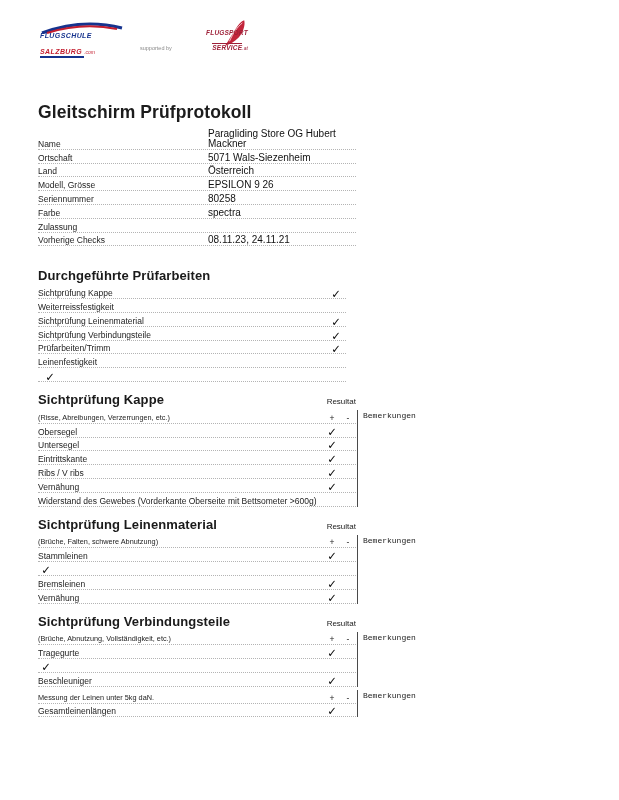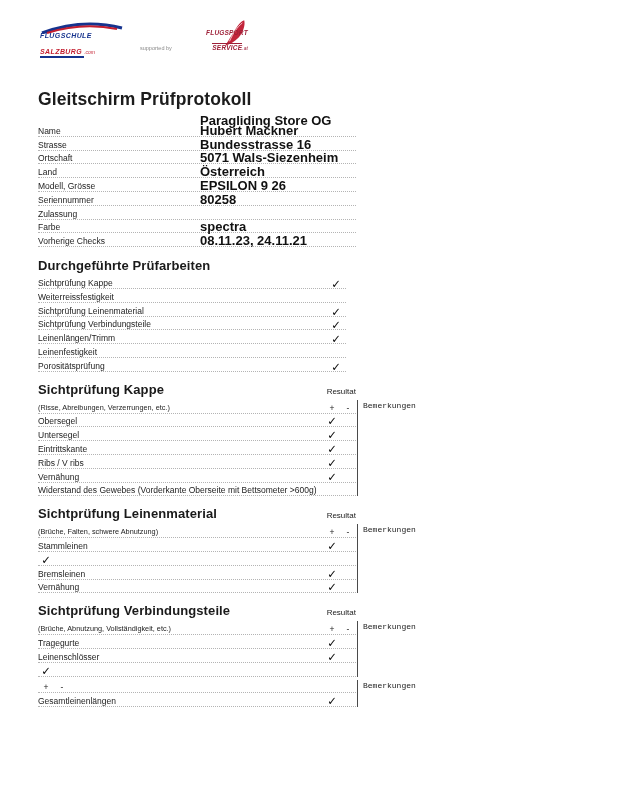--- a/index.html
+++ b/index.html
@@ -22,31 +22,31 @@
   .logo1-suffix { font-size:5px; font-style:italic; color:#c41e2f; }
   .supported { font-size:5.5px; color:#8a8a8a; margin:0 10px 7px 14px; }
   .logo2 { position:relative; width:66px; height:36px; }
   .logo2 .wing { position:absolute; top:-3px; right:2px; }
   .logo2-text { position:absolute; bottom:4px; right:0; text-align:right; }
   .logo2-l1 { font-size:6.5px; font-weight:bold; font-style:italic; color:#9e2038; line-height:7px; letter-spacing:.2px; }
   .logo2-l2 { font-size:6.5px; font-weight:bold; font-style:italic; color:#9e2038; line-height:7px; letter-spacing:.2px; border-top:1px solid #9e2038; display:inline-block;}
   .logo2-suffix { font-size:5px; font-style:italic; color:#9e2038; }
 
   
-  h1 { font-size:17.5px; font-weight:bold; color:#1c1c1c; margin-top:31px; letter-spacing:.1px; }
+  h1 { font-size:17.5px; font-weight:bold; color:#1c1c1c; margin-top:44px; letter-spacing:.1px; }
 
   
   .info { margin-top:13px; width:318px; }
   .irow { display:flex; align-items:flex-end; height:13.8px; border-bottom:1px dotted #b4b4b4; }
   .ilabel { width:162px; font-size:8.5px; line-height:10px; color:#222; }
-  .ivalue { flex:1; font-size:13px; line-height:10px; font-weight:bold; color:#111; }
+  .ivalue { flex:1; font-size:10px; line-height:10px; font-weight:normal; color:#111;margin-left:8px; }
 
   
   h2 { font-size:13px; font-weight:bold; color:#1a1a1a; letter-spacing:.1px; }
-  .work-title { margin-top:11px; }
+  .work-title { margin-top:22px; }
 
   
   .work { width:308px; margin-top:2px; }
   .wrow { display:flex; align-items:flex-end; height:13.8px; border-bottom:1px dotted #b4b4b4; position:relative; }
   .wlabel { flex:1; font-size:8.5px; line-height:10px; color:#222; }
   .wcheck { width:22px; text-align:right; padding-right:5px; font-size:11.5px; font-weight:bold; line-height:9px; color:#0d0d0d; transform:translateY(1px); }
 
   
   .csec-head { display:flex; justify-content:space-between; align-items:flex-end; width:318px; margin-top:10px; }
   .resultat { font-size:8px; color:#222; line-height:9px; padding-bottom:1px;padding-left:22px; }
@@ -92,24 +92,20 @@
 
   <h1>Gleitschirm Prüfprotokoll</h1>
 
   <div class="info">
 
       <div class="irow">
         <div class="ilabel">Name</div>
         <div class="ivalue">Paragliding Store OG Hubert Mackner</div>
       </div>
 
-      <div class="irow">
-        <div class="ilabel">Strasse</div>
-        <div class="ivalue">Bundesstrasse 16</div>
-      </div>
 
       <div class="irow">
         <div class="ilabel">Ortschaft</div>
         <div class="ivalue">5071 Wals-Siezenheim</div>
       </div>
 
       <div class="irow">
         <div class="ilabel">Land</div>
         <div class="ivalue">Österreich</div>
       </div>
@@ -118,30 +114,30 @@
         <div class="ilabel">Modell, Grösse</div>
         <div class="ivalue">EPSILON 9 26</div>
       </div>
 
       <div class="irow">
         <div class="ilabel">Seriennummer</div>
         <div class="ivalue">80258</div>
       </div>
 
       <div class="irow">
+        <div class="ilabel">Farbe</div>
+        <div class="ivalue">spectra</div>
+      </div>
+
+      <div class="irow">
         <div class="ilabel">Zulassung</div>
         <div class="ivalue"></div>
       </div>
 
       <div class="irow">
-        <div class="ilabel">Farbe</div>
-        <div class="ivalue">spectra</div>
-      </div>
-
-      <div class="irow">
         <div class="ilabel">Vorherige Checks</div>
         <div class="ivalue">08.11.23, 24.11.21</div>
       </div>
     </div>
 
   <h2 class="work-title">Durchgeführte Prüfarbeiten</h2>
   <div class="work">
 
       <div class="wrow">
         <div class="wlabel">Sichtprüfung Kappe</div>
@@ -157,31 +153,30 @@
         <div class="wlabel">Sichtprüfung Leinenmaterial</div>
         <div class="wcheck">✓</div>
       </div>
 
       <div class="wrow">
         <div class="wlabel">Sichtprüfung Verbindungsteile</div>
         <div class="wcheck">✓</div>
       </div>
 
       <div class="wrow">
-        <div class="wlabel">Leinenlängen/Trimm</div>
+        <div class="wlabel">Prüfarbeiten/Trimm</div>
         <div class="wcheck">✓</div>
       </div>
 
       <div class="wrow">
         <div class="wlabel">Leinenfestigkeit</div>
         <div class="wcheck" style="visibility: hidden;">✓</div>
       </div>
 
       <div class="wrow">
-        <div class="wlabel">Porositätsprüfung</div>
         <div class="wcheck">✓</div>
       </div>
     </div>
 
   <section>
     <div class="csec-head">
       <h2>Sichtprüfung Kappe</h2>
       <span class="resultat">Resultat</span>
     </div>
     <div class="ctable">
@@ -294,41 +289,42 @@
         </div>
         <div>
 
             <div class="crow">
               <div class="clabel">Tragegurte</div>
               <div class="cplus"><span class="checkglyph">✓</span></div>
               <div class="cminus"></div>
             </div>
 
             <div class="crow">
-              <div class="clabel">Leinenschlösser</div>
-              <div class="cplus"><span class="checkglyph">✓</span></div>
-              <div class="cminus"></div>
-            </div>
-
-            <div class="crow">
+              <div class="cplus"><span class="checkglyph">✓</span></div>
+              <div class="cminus"></div>
+            </div>
+
+            <div class="crow">
+              <div class="clabel">Beschleuniger</div>
               <div class="cplus"><span class="checkglyph">✓</span></div>
               <div class="cminus"></div>
             </div>
           </div>
       </div>
       <div class="cbem">
         <span>Bemerkungen</span>
       </div>
     </div>
   </section>
 
   <section>
     <div class="ctable">
       <div class="cleft">
         <div class="crow">
+          <div class="clabel small">Messung der Leinen unter 5kg daN.</div>
           <div class="cplus">+</div>
           <div class="cminus">-</div>
         </div>
         <div>
 
             <div class="crow">
               <div class="clabel">Gesamtleinenlängen</div>
               <div class="cplus"><span class="checkglyph">✓</span></div>
               <div class="cminus"></div>
             </div>

